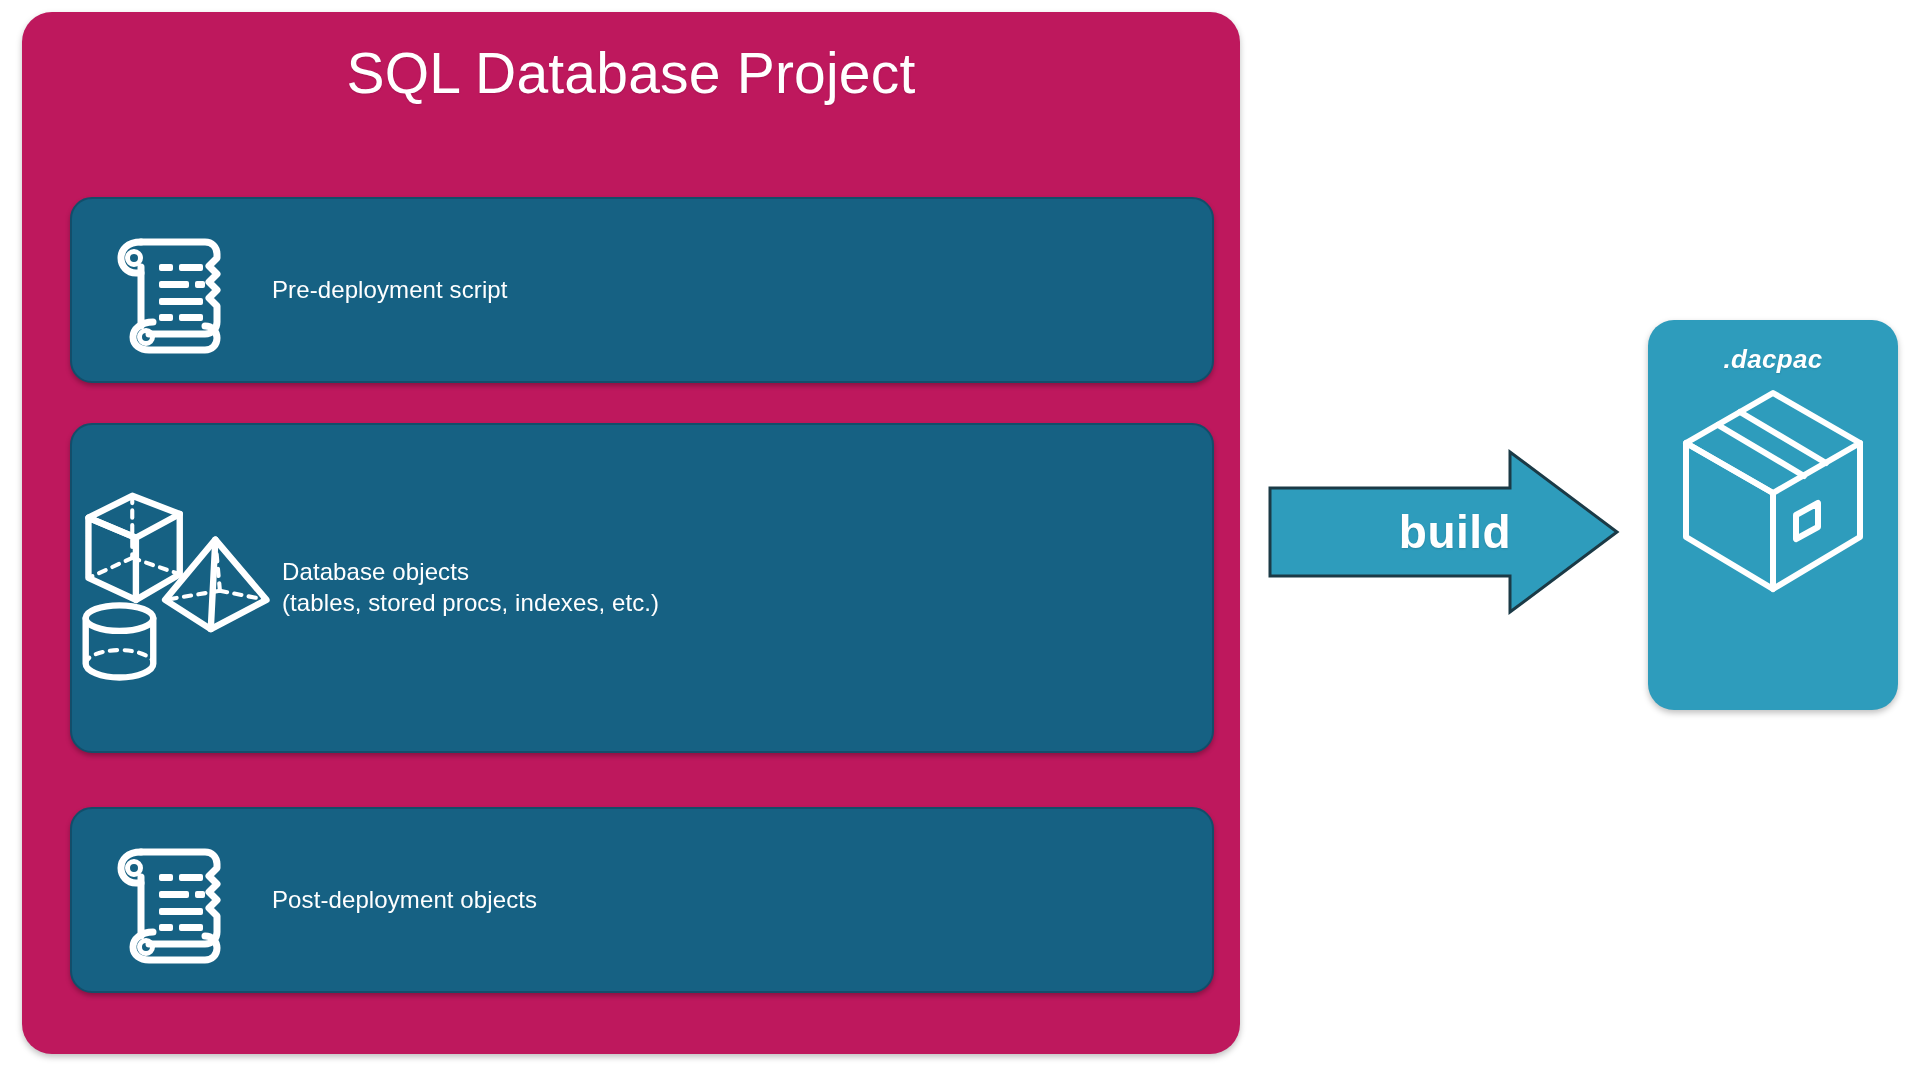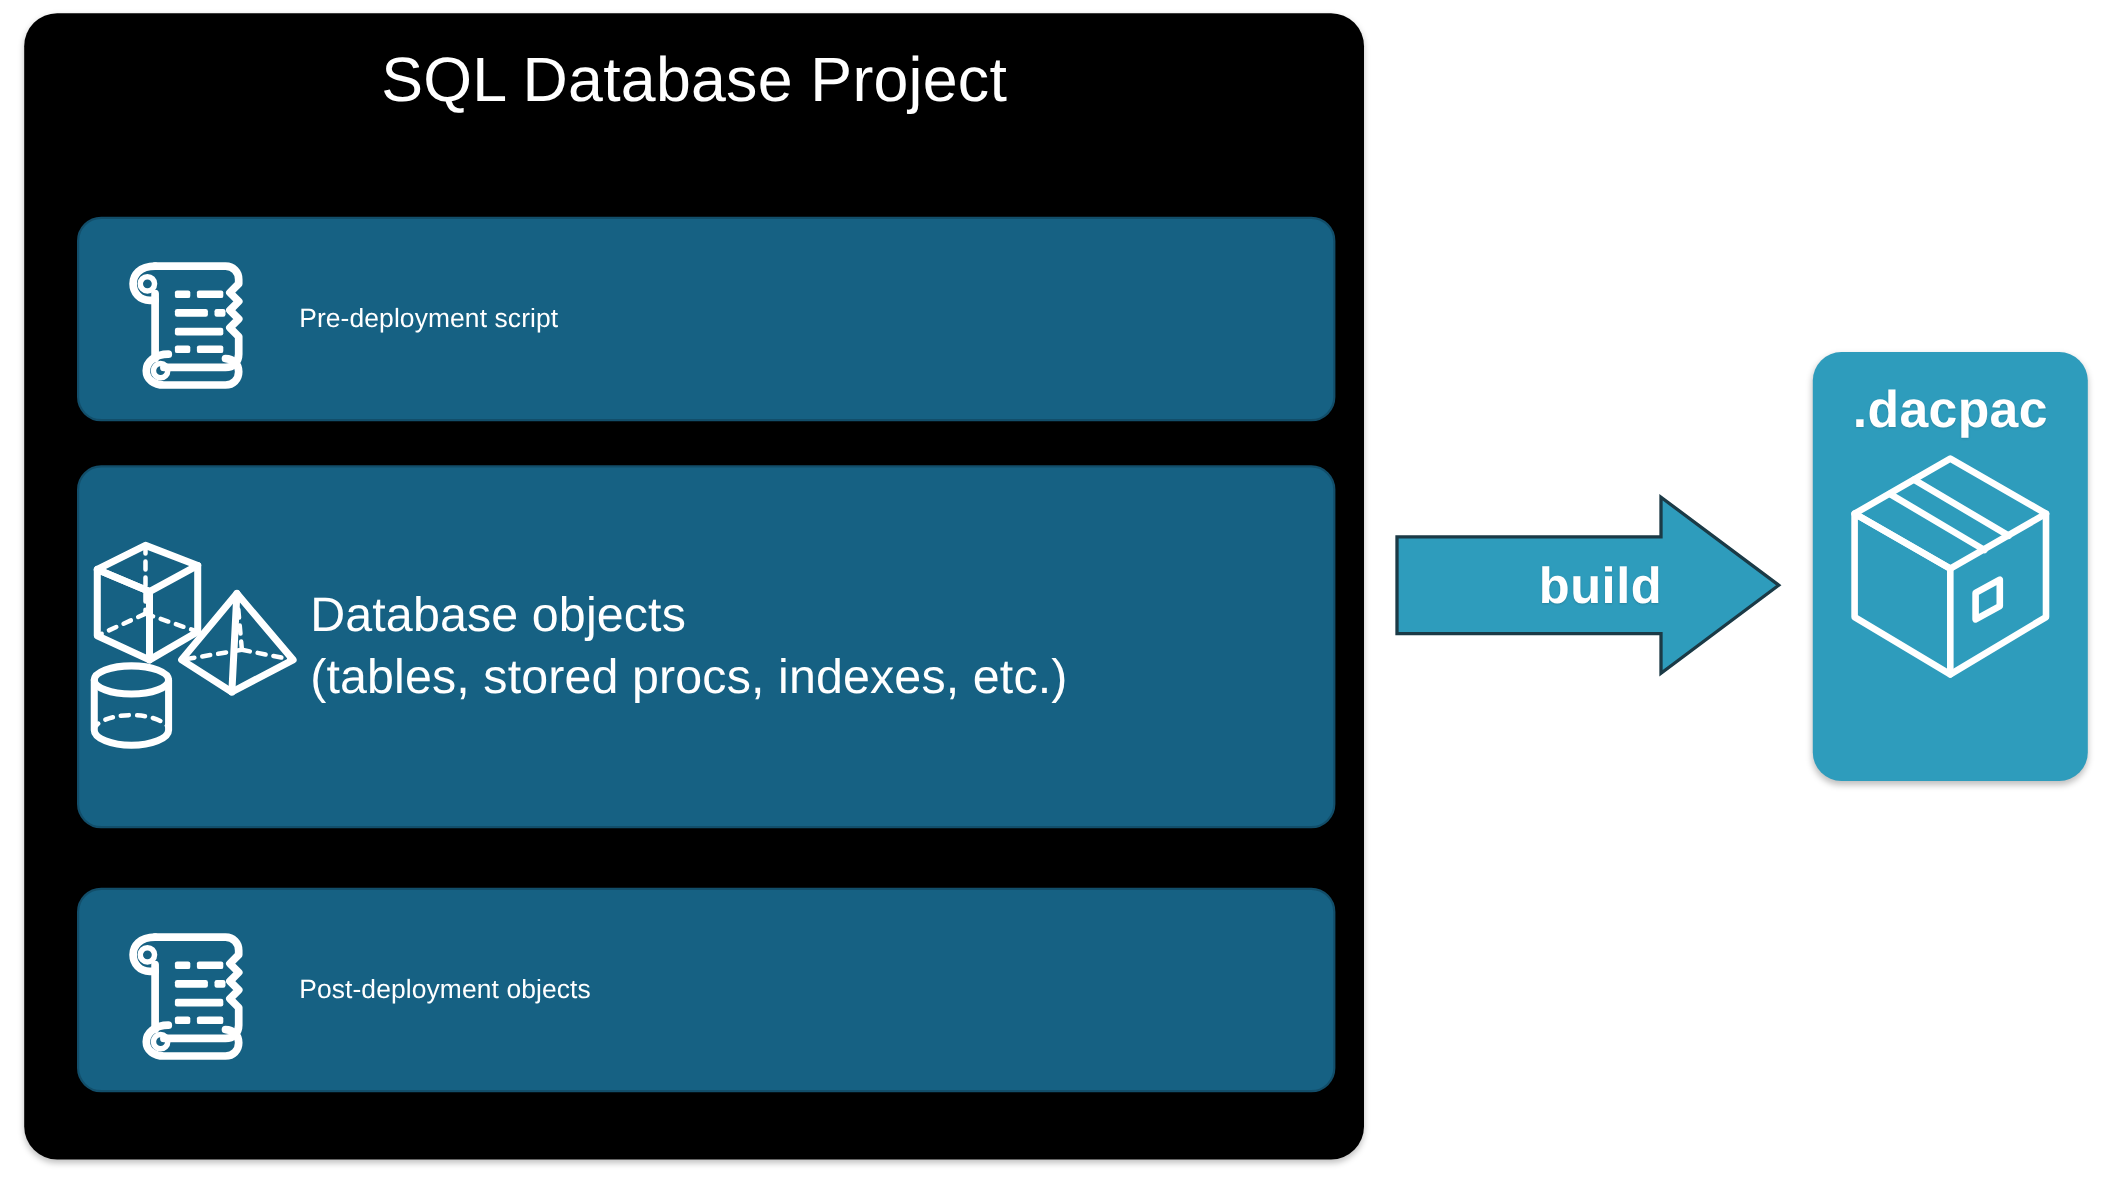--- a/index.html
+++ b/index.html
@@ -16,21 +16,21 @@
     -webkit-font-smoothing: antialiased;
   }
 
   
   #project-container {
     position: absolute;
     left: 22px;
     top: 12px;
     width: 1218px;
     height: 1042px;
-    background: #000000;
+    background: #be185d;
     border-radius: 30px;
     box-shadow: 0 3px 6px rgba(0,0,0,0.25);
     box-sizing: border-box;
   }
 
   #project-title {
     position: absolute;
     left: 0;
     top: 30px;
     width: 100%;
@@ -70,21 +70,21 @@
   #card-objs .card-icon { width: 210px; }
 
   .card-label {
     color: #ffffff;
     font-size: 24px;
     font-weight: 400;
     line-height: 1.28;
     letter-spacing: 0.1px;
     white-space: pre-line;
   }
-  #card-objs .card-label { font-size: 44px; }
+  #card-objs .card-label { font-size: 24px; }
 
   
   #build-arrow {
     position: absolute;
     left: 1268px;
     top: 448px;
     width: 352px;
     height: 168px;
   }
   #build-arrow svg { display: block; }
@@ -116,24 +116,25 @@
     background: #2E9CBC;
     border-radius: 26px;
     box-shadow: 0 3px 6px rgba(0,0,0,0.25);
     display: flex;
     flex-direction: column;
     align-items: center;
   }
   #dacpac-label {
     margin-top: 24px;
     color: #ffffff;
-    font-size: 47px;
+    font-size: 26px;
     font-weight: bold;
     letter-spacing: 0.3px;
     text-shadow: 0 1px 2px rgba(0,0,0,0.13);
+    font-style: italic;
   }
   #dacpac-icon {
     margin-top: 12px;
   }
 </style>
 </head>
 <body>
 
 <div id="project-container">
 

